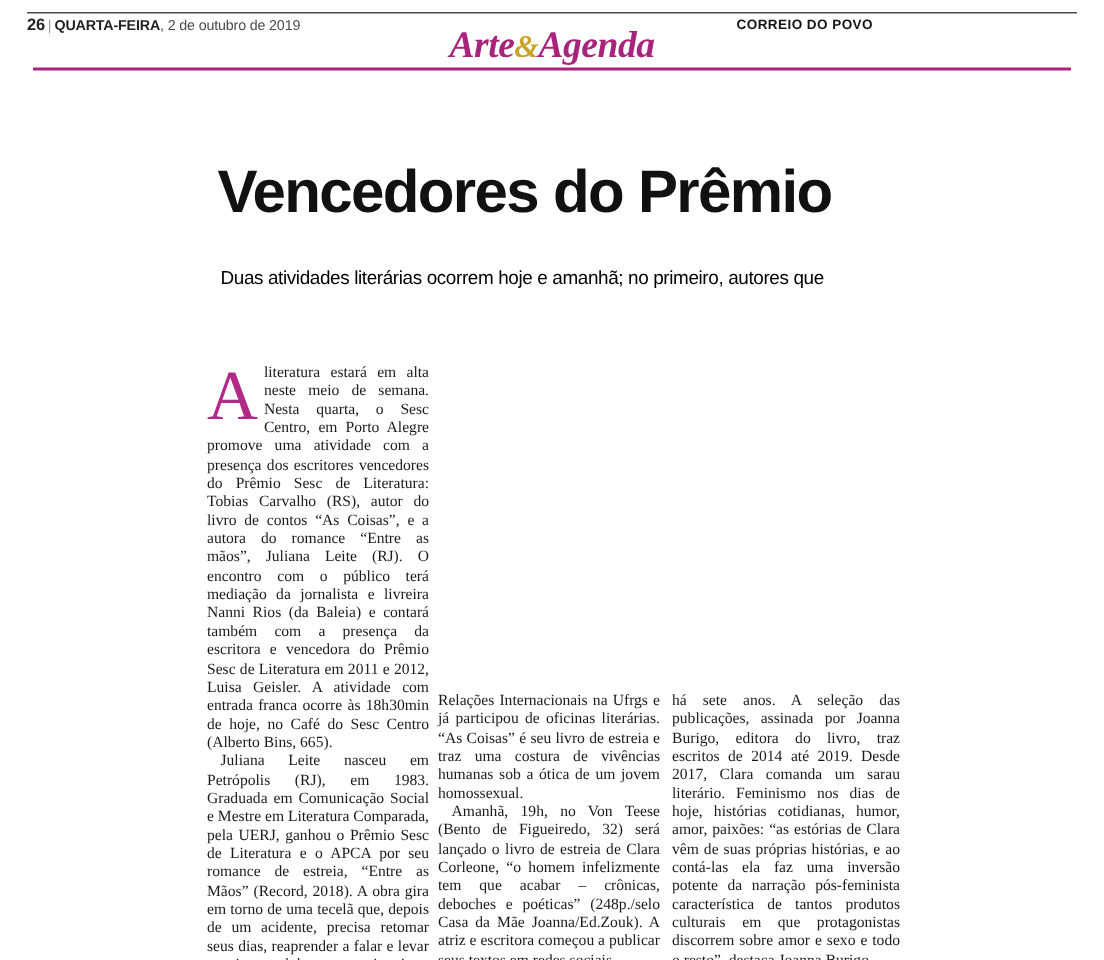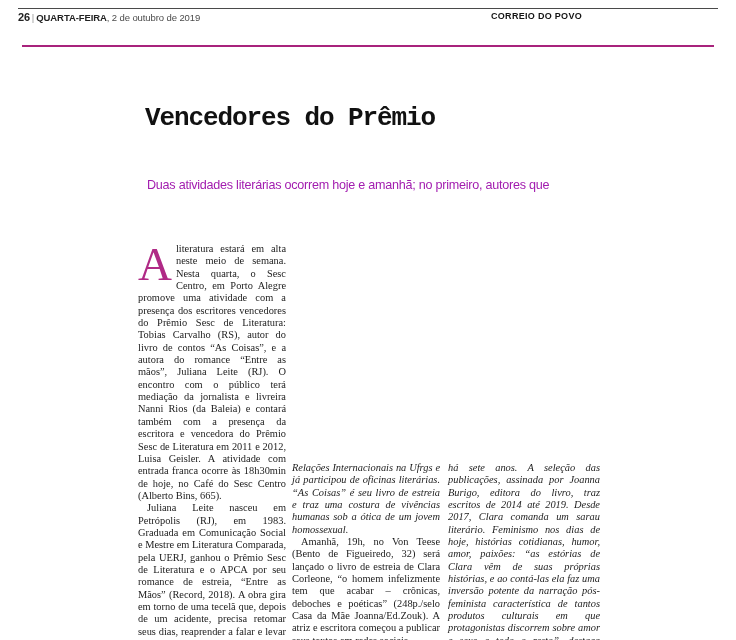--- a/index.html
+++ b/index.html
@@ -93,55 +93,55 @@
     width: 692px;
     height: 2px;
     background: #a8237c;
   }
 
   
   .headline {
     position: absolute;
     left: 145px; top: 84px;
     width: 500px;
-    font-family: Liberation Mono, monospace;
+    font-family: Liberation Sans, sans-serif;
     font-weight: bold;
-    font-size: 26px;
+    font-size: 40px;
     line-height: 35px;
     letter-spacing: -1.1px;
     color: #111111;
   }
   .headline .hl-line { display: block; white-space: nowrap; }
 
   .standfirst {
     position: absolute;
     left: 147px; top: 176px;
     width: 480px;
     font-family: "Liberation Sans", sans-serif;
     font-size: 12.6px;
     line-height: 18.5px;
     letter-spacing: -0.25px;
-    color: #a21caf;
+    color: #000000;
   }
   .standfirst .sf-line { display: block; white-space: nowrap; }
 
   
   .col {
     position: absolute;
     font-family: "Liberation Serif", serif;
     font-size: 10.4px;
     line-height: 12.35px;
     text-align: justify;
     color: #1b1b1b;
   }
   .col p {
     margin: 0;
     text-indent: 9px;
   }
-  .col p.no-indent { text-indent: 0; font-style: italic; }
+  .col p.no-indent { text-indent: 0; }
 
   #col-1 { left: 138px; top: 243px; width: 148px; }
   #col-2 { left: 292px; top: 462px; width: 148px; }
   #col-3 { left: 448px; top: 462px; width: 152px; }
 
   
   .dropcap {
     float: left;
     font-family: "Liberation Serif", serif;
     font-size: 47px;
@@ -158,20 +158,23 @@
 
 <div class="masthead">
   <div class="masthead-rule-top"></div>
 
   <div class="folio">
     <span class="page-num">26</span><span class="sep">|</span><span class="weekday">QUARTA-FEIRA</span><span class="date">, 2 de outubro de 2019</span>
   </div>
 
   <div class="brand">CORREIO DO POVO</div>
 
+  <div class="section-logo">
+    <span class="sl-a">Arte</span><span class="sl-amp">&amp;</span><span class="sl-b">Agenda</span>
+  </div>
 
   <div class="masthead-rule-bottom"></div>
 </div>
 
 <h1 class="headline">
   <span class="hl-line">Vencedores do Prêmio</span>
 </h1>
 
 <div class="standfirst">
   <span class="sf-line">Duas atividades literárias ocorrem hoje e amanhã; no primeiro, autores que</span>

